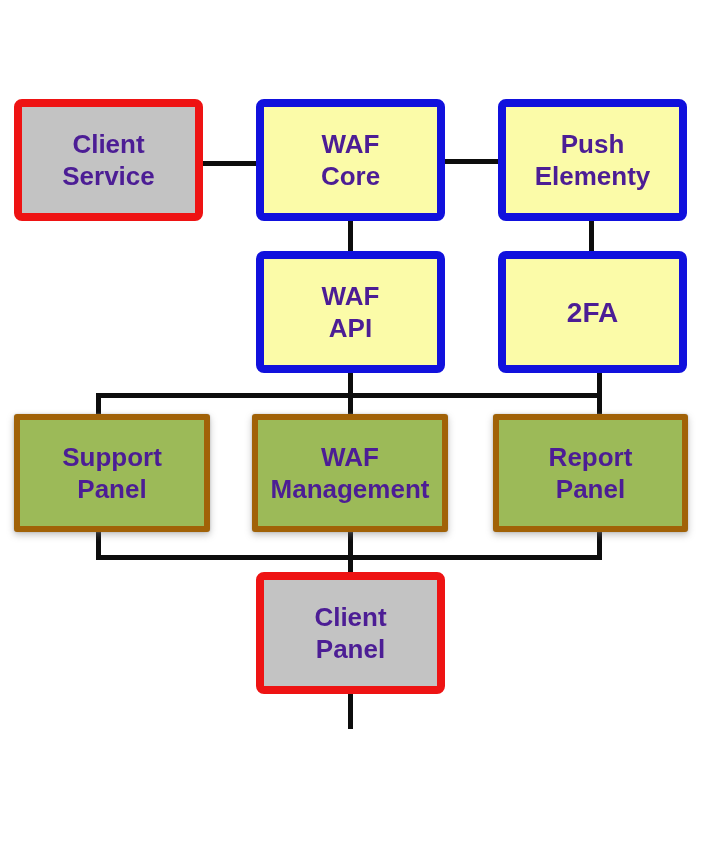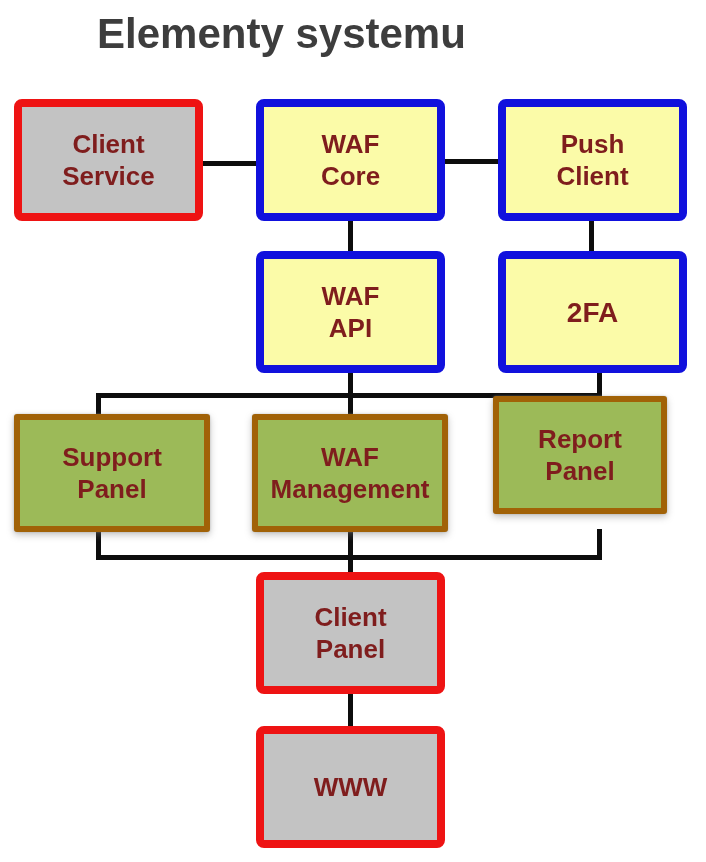--- a/index.html
+++ b/index.html
@@ -7,40 +7,40 @@
   .canvas { position:relative; width:706px; height:862px; background:#ffffff; overflow:hidden; }
 
   .title {
     position:absolute; left:97px; top:10px;
     font-size:42px; font-weight:bold; color:#3d3d3d;
   }
 
   .node {
     position:absolute; box-sizing:border-box;
     display:flex; align-items:center; justify-content:center;
-    text-align:center; font-weight:bold; color:#7f1d1d;
+    text-align:center; font-weight:bold; color:#4c1d95;
     font-size:26px; line-height:1.25; white-space:pre-line;
   }
   .style-gray-red   { background:#c3c3c3; border:8px solid #ee1313; border-radius:8px; }
   .style-yellow-blue{ background:#fbfba8; border:8px solid #1111dd; border-radius:8px; }
   .style-green      { background:#9cba58; border:6px solid #a16207; border-radius:3px;
                       box-shadow:0 3px 7px rgba(120,120,120,0.45), 0 0 2px rgba(160,160,160,0.55); }
   .big-label { font-size:28px; }
 
   .line { position:absolute; background:#0d0d0d; }
 
   
   #n-client-service { left:14px;  top:99px;  width:189px; height:122px; }
   #n-waf-core       { left:256px; top:99px;  width:189px; height:122px; }
   #n-push-service   { left:498px; top:99px;  width:189px; height:122px; }
   #n-waf-api        { left:256px; top:251px; width:189px; height:122px; }
   #n-2fa            { left:498px; top:251px; width:189px; height:122px; }
   #n-support-panel  { left:14px;  top:414px; width:196px; height:118px; }
   #n-waf-management { left:252px; top:414px; width:196px; height:118px; }
-  #n-report-panel   { left:493px; top:396px; width:174px; height:118px; }
+  #n-report-panel   { left:493px; top:414px; width:195px; height:118px; }
   #n-client-panel   { left:256px; top:572px; width:189px; height:122px; }
   #n-www            { left:256px; top:726px; width:189px; height:122px; }
 
   
   #l-cs-wc     { left:200px; top:161px; width:58px;  height:5px; }
   #l-wc-ps     { left:443px; top:159px; width:57px;  height:5px; }
   #l-wc-wa     { left:348px; top:219px; width:5px;   height:34px; }
   #l-ps-2fa    { left:589px; top:218px; width:5px;   height:35px; }
   #l-wa-bus1   { left:348px; top:371px; width:5px;   height:47px; }
   #l-2fa-bus1  { left:597px; top:371px; width:5px;   height:47px; }
@@ -50,21 +50,20 @@
   #l-wm-cp     { left:348px; top:529px; width:5px;   height:46px; }
   #l-rp-bus2   { left:597px; top:529px; width:5px;   height:31px; }
   #bus2        { left:96px;  top:555px; width:506px; height:5px; }
   #l-cp-www    { left:348px; top:691px; width:5px;   height:38px; }
 </style>
 </head>
 <body>
 
 <div class="canvas">
 
-  <div class="title">Elementy systemu</div>
 
   <div class="line" id="l-cs-wc"></div>
   <div class="line" id="l-wc-ps"></div>
   <div class="line" id="l-wc-wa"></div>
   <div class="line" id="l-ps-2fa"></div>
   <div class="line" id="l-wa-bus1"></div>
   <div class="line" id="l-2fa-bus1"></div>
   <div class="line" id="bus1"></div>
   <div class="line" id="l-bus1-sp"></div>
   <div class="line" id="l-sp-bus2"></div>
@@ -76,21 +75,21 @@
   <div class="node style-gray-red" id="n-client-service">
     <span>Client
 Service</span>
   </div>
   <div class="node style-yellow-blue" id="n-waf-core">
     <span>WAF
 Core</span>
   </div>
   <div class="node style-yellow-blue" id="n-push-service">
     <span>Push
-Client</span>
+Elementy</span>
   </div>
   <div class="node style-yellow-blue" id="n-waf-api">
     <span>WAF
 API</span>
   </div>
   <div class="node style-yellow-blue" id="n-2fa">
     <span class="big-label">2FA</span>
   </div>
   <div class="node style-green" id="n-support-panel">
     <span>Support
@@ -101,17 +100,14 @@
 Management</span>
   </div>
   <div class="node style-green" id="n-report-panel">
     <span>Report
 Panel</span>
   </div>
   <div class="node style-gray-red" id="n-client-panel">
     <span>Client
 Panel</span>
   </div>
-  <div class="node style-gray-red" id="n-www">
-    <span>WWW</span>
-  </div>
 
 </div>
 
 </body></html>

